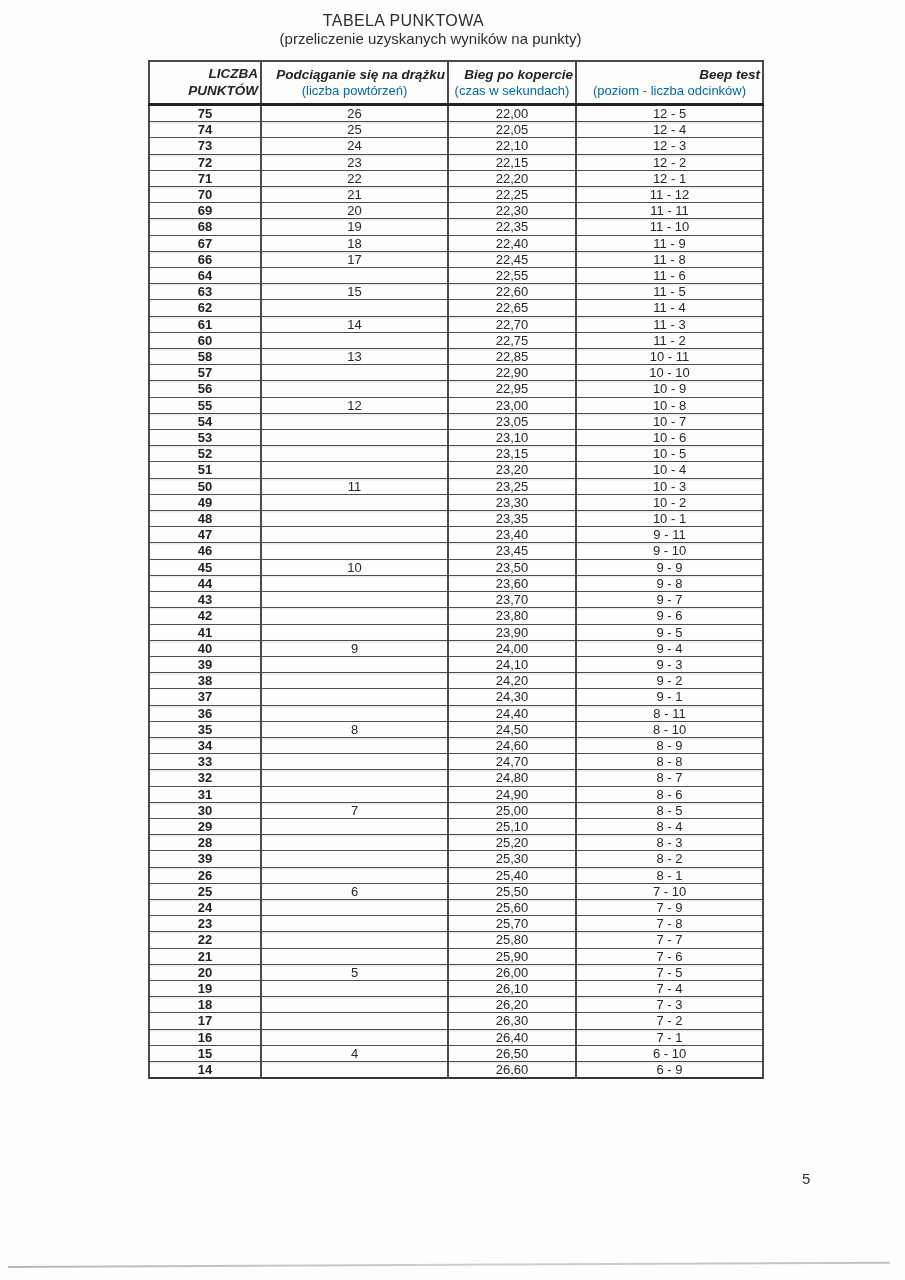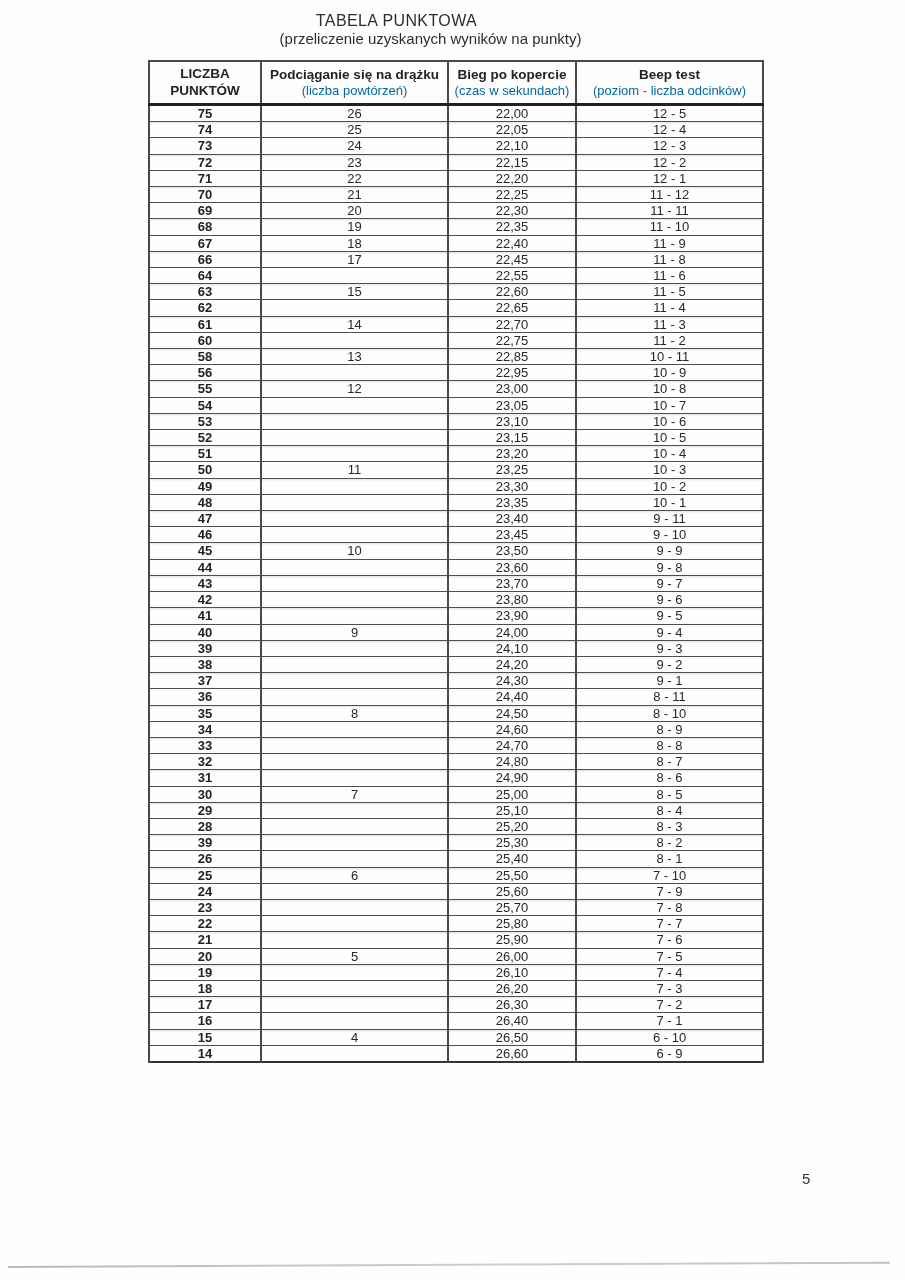--- a/index.html
+++ b/index.html
@@ -12,21 +12,21 @@
     position: relative;
     width: 905px;
     height: 1280px;
     background: #fefefe;
     overflow: hidden;
     color: #272727;
   }
   .title {
     position: absolute;
     top: 12px;
-    left: 5px;
+    left: 12px;
     width: 783px;
     text-align: center;
     font-size: 16px;
     letter-spacing: 0.4px;
     color: #2d2d2d;
   }
   .subtitle {
     position: absolute;
     top: 30px;
     left: 0;
@@ -57,22 +57,23 @@
     border-bottom: 3px solid #222222;
     background: #fdfdfc;
     padding: 3px 2px 4px 2px;
     vertical-align: middle;
     font-weight: normal;
   }
   .h-main {
     font-weight: bold;
     font-size: 13.5px;
     line-height: 17px;
-    text-align: center;
+    text-align: right;
     color: #232323;
+    font-style: italic;
   }
   .h-sub {
     font-weight: normal;
     font-size: 13px;
     line-height: 16px;
     text-align: center;
     color: #0369a1;
   }
   table.score tbody td {
     height: 15.2px;
@@ -255,20 +256,26 @@
   </tr>
 
 
   <tr>
     <td class="c-points">58</td>
     <td class="c-pullups">13</td>
     <td class="c-time">22,85</td>
     <td class="c-beep">10 - 11</td>
   </tr>
 
+  <tr>
+    <td class="c-points">57</td>
+    <td class="c-pullups"></td>
+    <td class="c-time">22,90</td>
+    <td class="c-beep">10 - 10</td>
+  </tr>
 
   <tr>
     <td class="c-points">56</td>
     <td class="c-pullups"></td>
     <td class="c-time">22,95</td>
     <td class="c-beep">10 - 9</td>
   </tr>
 
   <tr>
     <td class="c-points">55</td>

